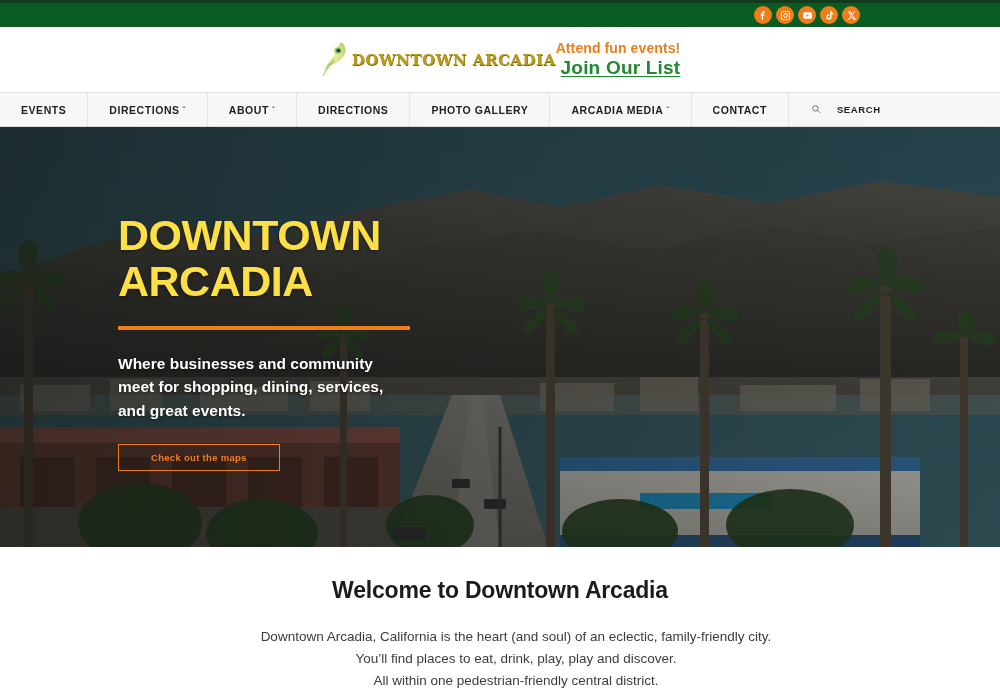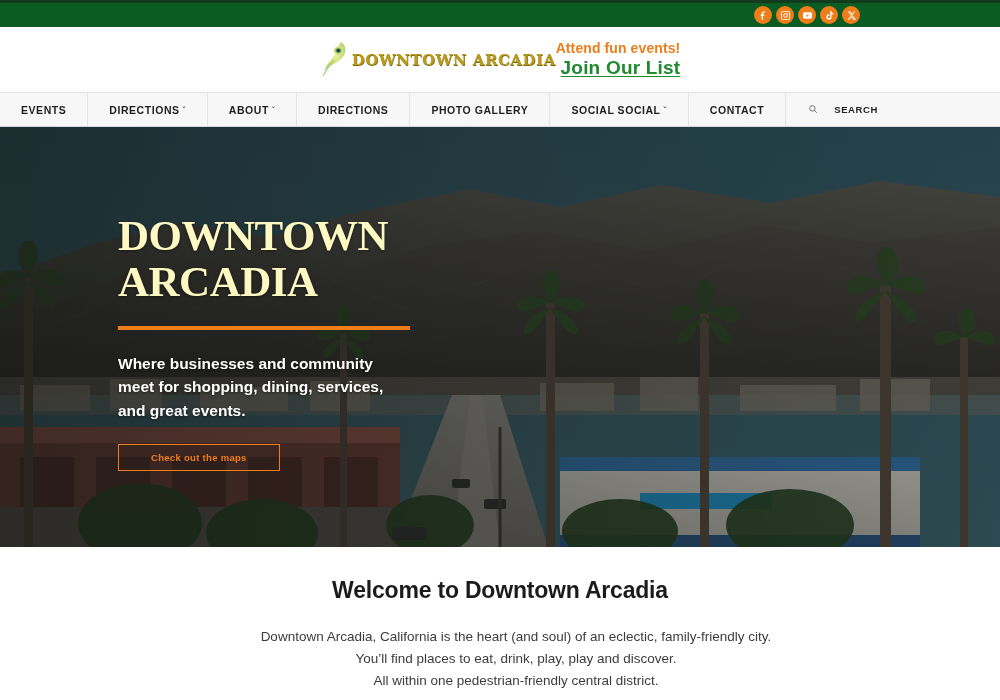--- a/index.html
+++ b/index.html
@@ -111,27 +111,26 @@
     background:linear-gradient(90deg, rgba(18,20,18,0.62) 0%, rgba(18,20,18,0.45) 45%, rgba(18,20,18,0.3) 100%);
   }
   .hero-content {
     position:absolute;
     left:118px;
     top:86px;
     width:330px;
     z-index:5;
   }
   .hero-title {
-    color:#fef9c3;
+    color:#fde047;
     font-size:43px;
     font-weight:bold;
     line-height:1.06;
     letter-spacing:-0.5px;
     text-shadow:0 1px 3px rgba(0,0,0,0.45);
-    font-family:Liberation Serif, serif;
   }
   .hero-rule {
     width:292px; height:4px;
     background:#ef7d19;
     margin:22px 0 22px 0;
   }
   .hero-sub {
     color:#ffffff;
     font-size:15.5px;
     font-weight:bold;
@@ -245,21 +244,21 @@
       <span>ABOUT</span>
       <span class="caret">ˇ</span>
     </div>
     <div class="nav-item">
       <span>DIRECTIONS</span>
     </div>
     <div class="nav-item">
       <span>PHOTO GALLERY</span>
     </div>
     <div class="nav-item">
-      <span>SOCIAL SOCIAL</span>
+      <span>ARCADIA MEDIA</span>
       <span class="caret">ˇ</span>
     </div>
     <div class="nav-item">
       <span>CONTACT</span>
     </div>
     <div class="nav-search">
       <span>
         <svg viewBox="0 0 24 24">
             <circle cx="10.5" cy="10.5" r="6.5"></circle>
             <line x1="15.4" y1="15.4" x2="21" y2="21"></line>

